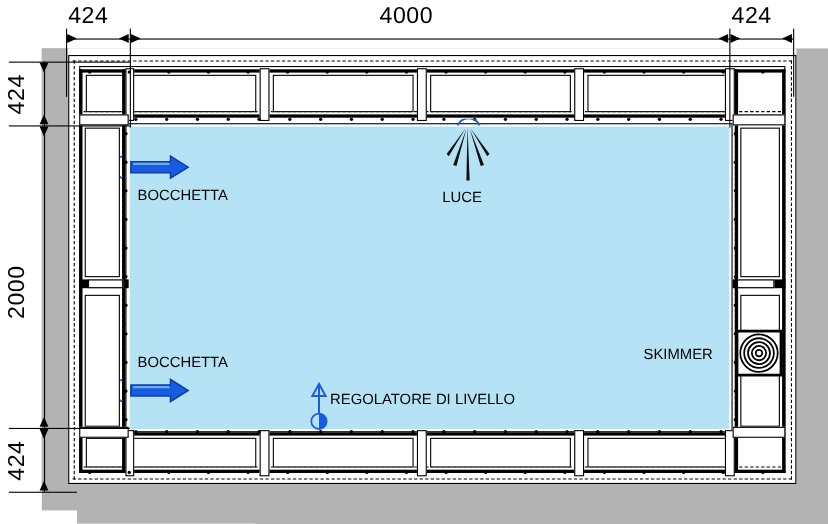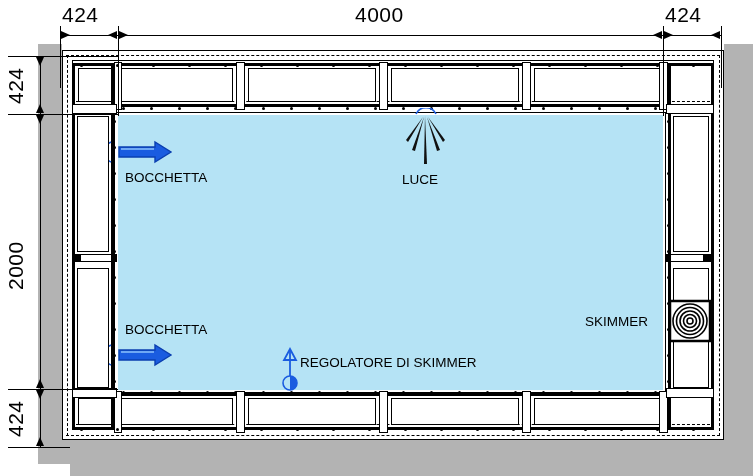--- a/index.html
+++ b/index.html
@@ -221,21 +221,21 @@
   <div class="ext-line" style="left:721px;top:26px;height:62px;"></div>
 
   <div class="dim-line" style="left:60px;top:35px;width:58px;"></div>
   <div class="arrow-r" style="left:61px;top:31px;"></div>
   <div class="arrow-l" style="left:108px;top:31px;"></div>
   <div class="dim-text" style="left:62px;top:3px;">424</div>
 
   <div class="dim-line" style="left:118px;top:35px;width:545px;"></div>
   <div class="arrow-r" style="left:119px;top:31px;"></div>
   <div class="arrow-l" style="left:653px;top:31px;"></div>
-  <div class="dim-text" style="left:355px;top:3px;">4000</div>
+  <div class="dim-text" style="left:345px;top:3px;">4000</div>
 
   <div class="dim-line" style="left:663px;top:35px;width:58px;"></div>
   <div class="arrow-r" style="left:664px;top:31px;"></div>
   <div class="arrow-l" style="left:711px;top:31px;"></div>
   <div class="dim-text" style="left:665px;top:3px;">424</div>
 
   <div class="dim-line" style="left:8px;top:56px;width:110px;"></div>
   <div class="dim-line" style="left:8px;top:114px;width:110px;"></div>
   <div class="dim-line" style="left:8px;top:389px;width:110px;"></div>
   <div class="dim-line" style="left:8px;top:447px;width:62px;"></div>
@@ -286,21 +286,21 @@
   </div>
 
   <div class="reg-sym" style="left:278px;top:347px;">
     <svg width="24" height="44" viewBox="0 0 24 44">
       <path d="M12 4 L12 32" stroke="#1a5ce0" stroke-width="1.8" fill="none"></path>
       <path d="M12 2 L6 13 L18 13 Z" fill="none" stroke="#1a5ce0" stroke-width="1.8"></path>
       <circle cx="12" cy="36" r="7" fill="#b5e3f5" stroke="#1a5ce0" stroke-width="1.6"></circle>
       <path d="M12 29 A7 7 0 0 1 12 43 Z" fill="#1a5ce0"></path>
     </svg>
   </div>
-  <div class="label" style="left:300px;top:355px;">REGOLATORE DI SKIMMER</div>
+  <div class="label" style="left:300px;top:355px;">REGOLATORE DI LIVELLO</div>
 
   <div class="label" style="left:585px;top:314px;">SKIMMER</div>
   <div class="skimmer" style="left:668px;top:299px;">
     <svg width="44" height="44" viewBox="0 0 44 44">
       <rect x="2" y="2" width="40" height="40" fill="#fff" stroke="#000" stroke-width="2.5"></rect>
       <circle cx="22" cy="22" r="17" fill="none" stroke="#000" stroke-width="1.6"></circle>
       <circle cx="22" cy="22" r="13.5" fill="none" stroke="#000" stroke-width="1.6"></circle>
       <circle cx="22" cy="22" r="10" fill="none" stroke="#000" stroke-width="1.6"></circle>
       <circle cx="22" cy="22" r="6.5" fill="none" stroke="#000" stroke-width="1.6"></circle>
       <circle cx="22" cy="22" r="3" fill="none" stroke="#000" stroke-width="1.6"></circle>

